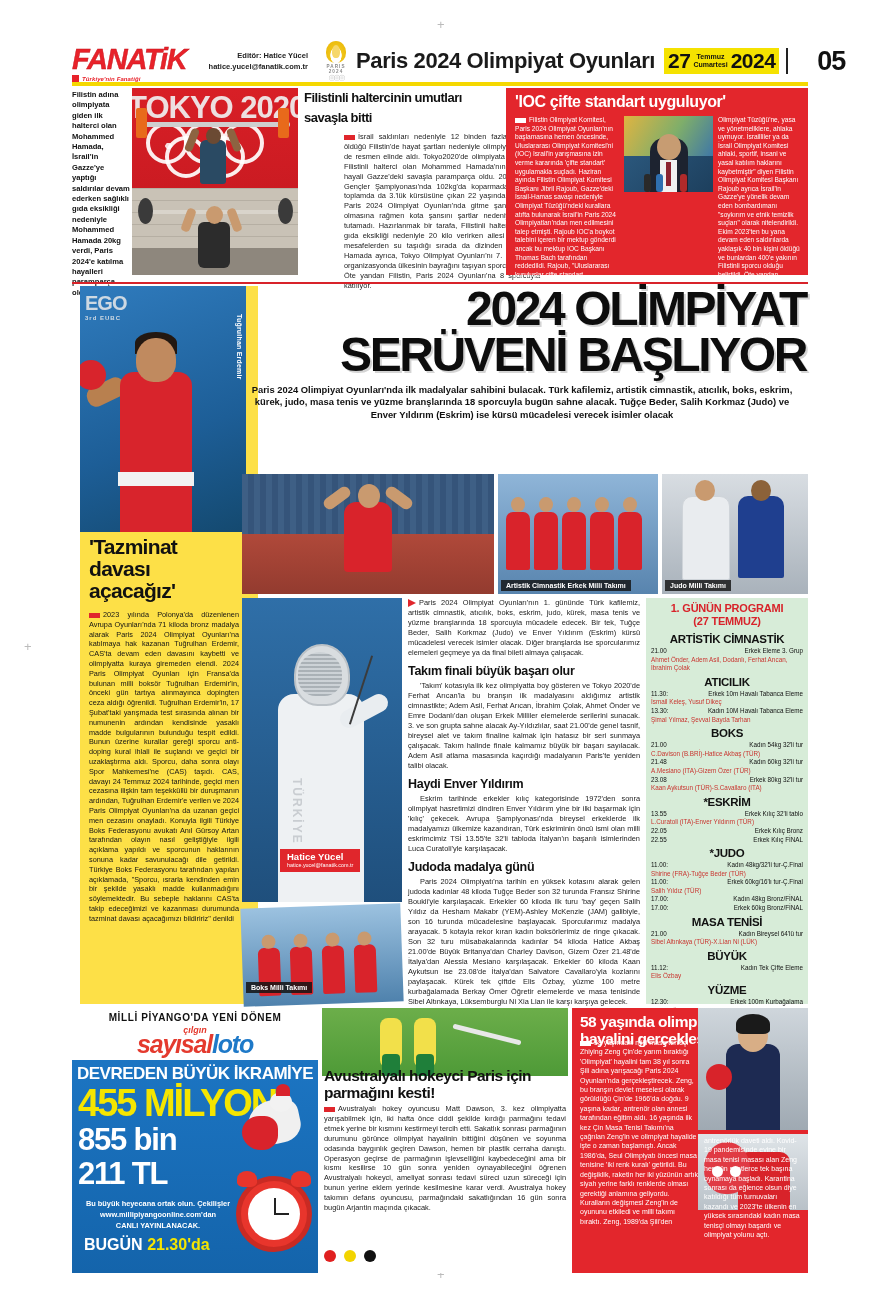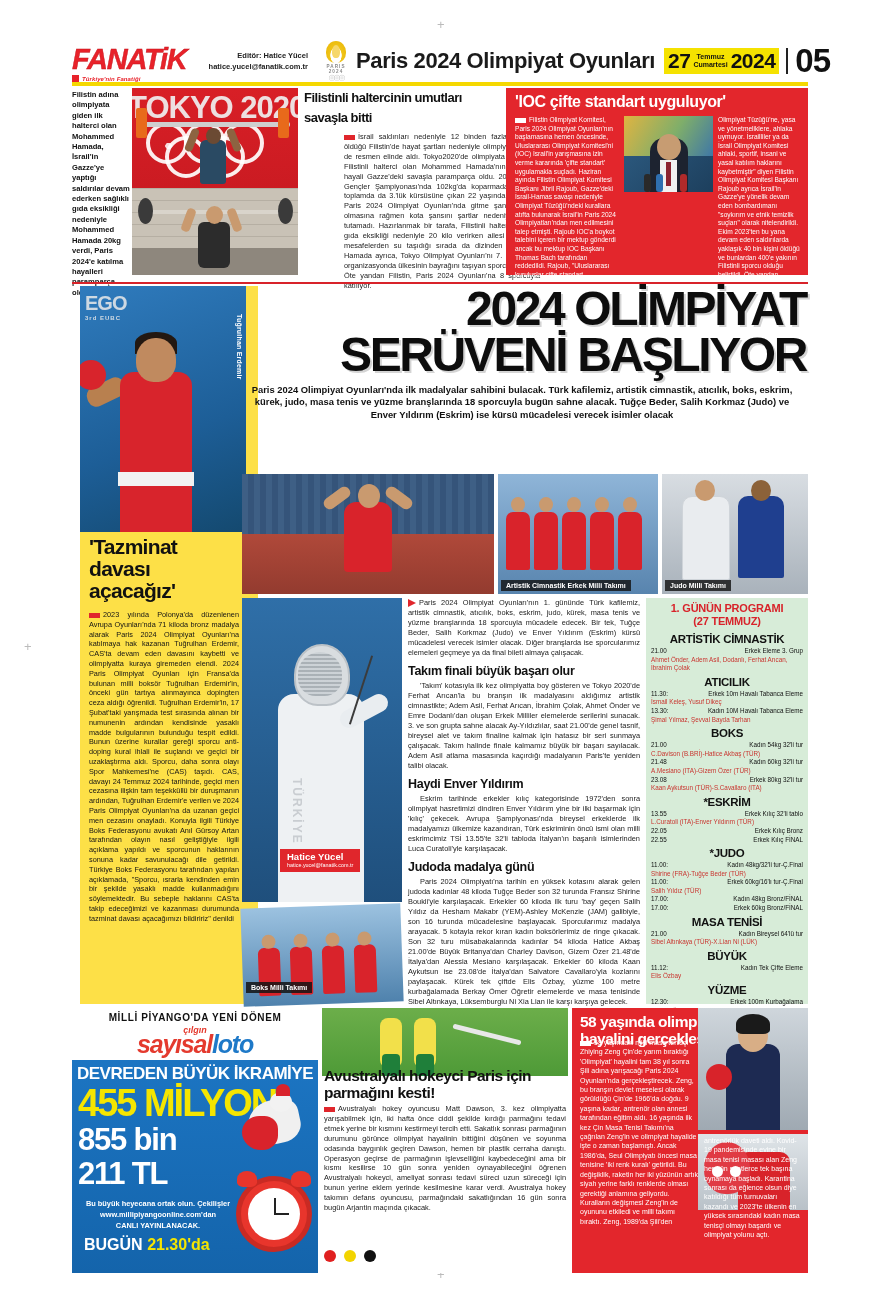--- a/index.html
+++ b/index.html
@@ -26,21 +26,21 @@
   .rings{font-size:8px;color:#cfcfcf;letter-spacing:-2px;margin-top:-1px;}
   .head-title{font-size:22px;font-weight:bold;color:#1a1a1a;letter-spacing:-.4px;margin-left:10px;white-space:nowrap;}
   .head-bar2{width:2px;height:26px;background:#f2c200;margin-left:9px;}
   .dateblk{margin-left:auto;display:flex;align-items:center;}
   .date-hl{background:#f5e200;display:flex;align-items:center;padding:1px 4px;}
   .d-day{font-size:21px;font-weight:bold;color:#111;letter-spacing:-.5px;}
   .d-mid{margin:0 3px;line-height:8px;text-align:center;}
   .d-mid span{display:block;font-size:7px;font-weight:bold;color:#111;}
   .d-year{font-size:21px;font-weight:bold;color:#111;letter-spacing:-.5px;}
   .pg-bar{width:2px;height:26px;background:#222;margin:0 7px;}
-  .pg-no{font-size:33px;font-weight:bold;color:#111;letter-spacing:-1px;}
+  .pg-no{font-size:27px;font-weight:bold;color:#111;letter-spacing:-1px;margin-left:22px;}
   .yellow-rule{position:absolute;left:72px;top:82px;width:736px;height:4px;background:#f5d800;}
 
   
   .top-strip{position:absolute;left:72px;top:88px;width:736px;height:187px;}
   .t-left{position:absolute;left:0;top:0;width:428px;height:187px;background:#fff;}
   .t-lede{position:absolute;left:0;top:2px;width:58px;font-size:7.6px;line-height:10.4px;font-weight:bold;color:#111;}
   .t-photo{position:absolute;left:60px;top:0;width:166px;height:187px;overflow:hidden;}
   .ph-tokyo{position:absolute;left:0;top:0;width:166px;height:100px;background:
       radial-gradient(circle at 22% 58%,rgba(255,255,255,.85) 0 3px,transparent 3.5px),
       linear-gradient(#d81f26,#cb1b22);overflow:hidden;}

